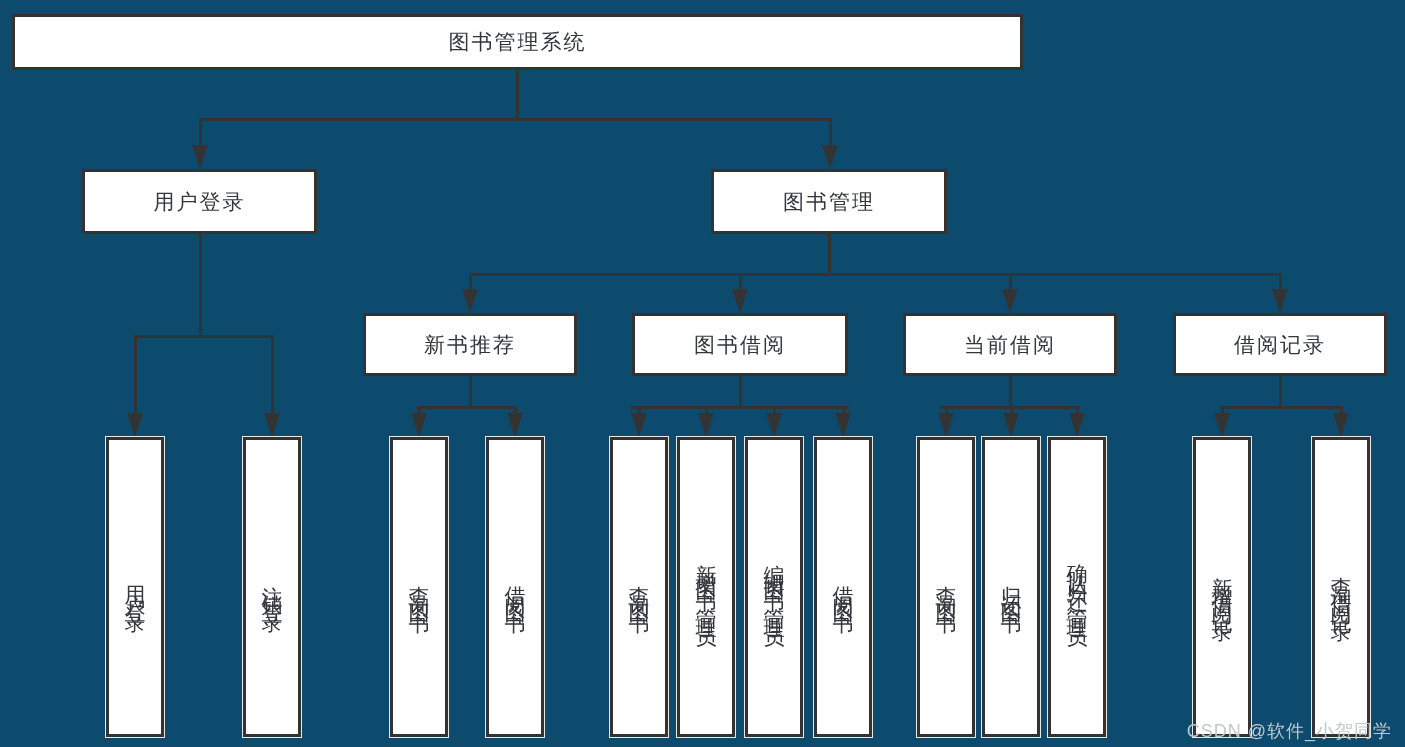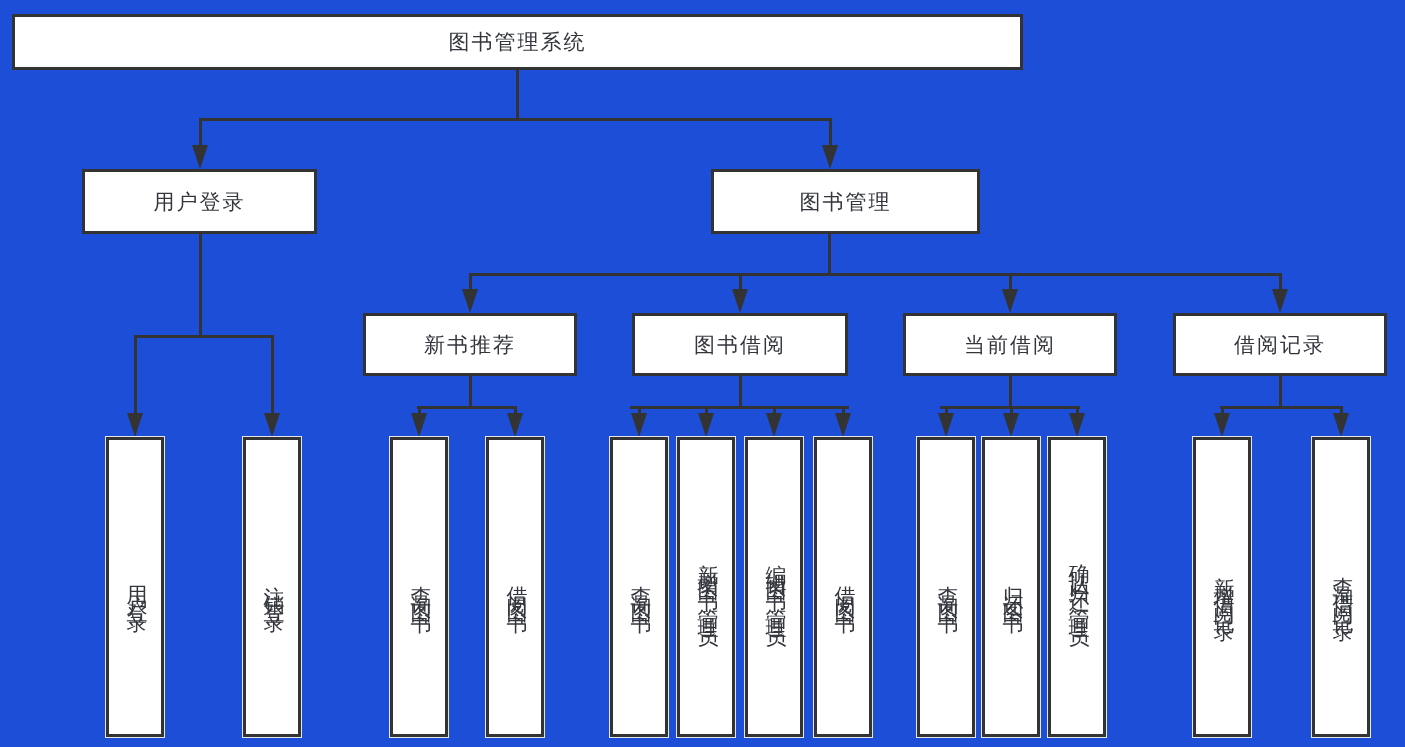--- a/index.html
+++ b/index.html
@@ -1,20 +1,20 @@
 <!DOCTYPE html>
 <html><head>
 <meta charset="utf-8">
 <style>
   html,body{margin:0;padding:0;background:#ffffff;}
   .canvas{
     position:relative;
     width:1405px;height:747px;
-    background:#1d4ed8;
-    font-family:Liberation Mono, monospace;
+    background:#0c4a6e;
+    font-family:Liberation Sans, sans-serif;
     overflow:hidden;
   }
   
   .hbox{
     position:absolute;
     box-sizing:border-box;
     border:3px solid #333333;
     background:#ffffff;
     display:flex;align-items:center;justify-content:center;
     font-size:21px;letter-spacing:2px;color:#33363c;
@@ -58,21 +58,21 @@
   <div class="hbox" style="left:12px;top:14px;width:1011px;height:56px">图书管理系统</div>
 
   <div class="vline" style="left:516px;top:70px;height:48px"></div>
   <div class="hline" style="left:199px;top:118px;width:633px"></div>
   <div class="vline" style="left:199px;top:118px;height:28px"></div>
   <div class="vline" style="left:829px;top:118px;height:28px"></div>
   <div class="arrow" style="left:192px;top:145px"></div>
   <div class="arrow" style="left:822px;top:145px"></div>
 
   <div class="hbox" style="left:82px;top:169px;width:235px;height:65px">用户登录</div>
-  <div class="hbox" style="left:711px;top:169px;width:269px;height:65px">图书管理</div>
+  <div class="hbox" style="left:711px;top:169px;width:236px;height:65px">图书管理</div>
 
   <div class="vline" style="left:199px;top:234px;height:101px"></div>
   <div class="hline" style="left:134px;top:335px;width:140px"></div>
   <div class="vline" style="left:134px;top:335px;height:80px"></div>
   <div class="vline" style="left:271px;top:335px;height:80px"></div>
   <div class="arrow" style="left:127px;top:413px"></div>
   <div class="arrow" style="left:264px;top:413px"></div>
 
   <div class="vline" style="left:828px;top:234px;height:39px"></div>
   <div class="hline" style="left:469px;top:273px;width:813px"></div>
@@ -135,14 +135,15 @@
   <div class="vbox" style="left:745px">编辑图书（管理员）</div>
   <div class="vbox" style="left:814px">借阅图书</div>
 
   <div class="vbox" style="left:917px">查询图书</div>
   <div class="vbox" style="left:982px">归还图书</div>
   <div class="vbox" style="left:1048px">确认归还（管理员）</div>
 
   <div class="vbox" style="left:1193px">新增借阅记录</div>
   <div class="vbox" style="left:1312px">查询借阅记录</div>
 
+  <div class="watermark">CSDN @软件_小贺同学</div>
 
 </div>
 
 </body></html>

